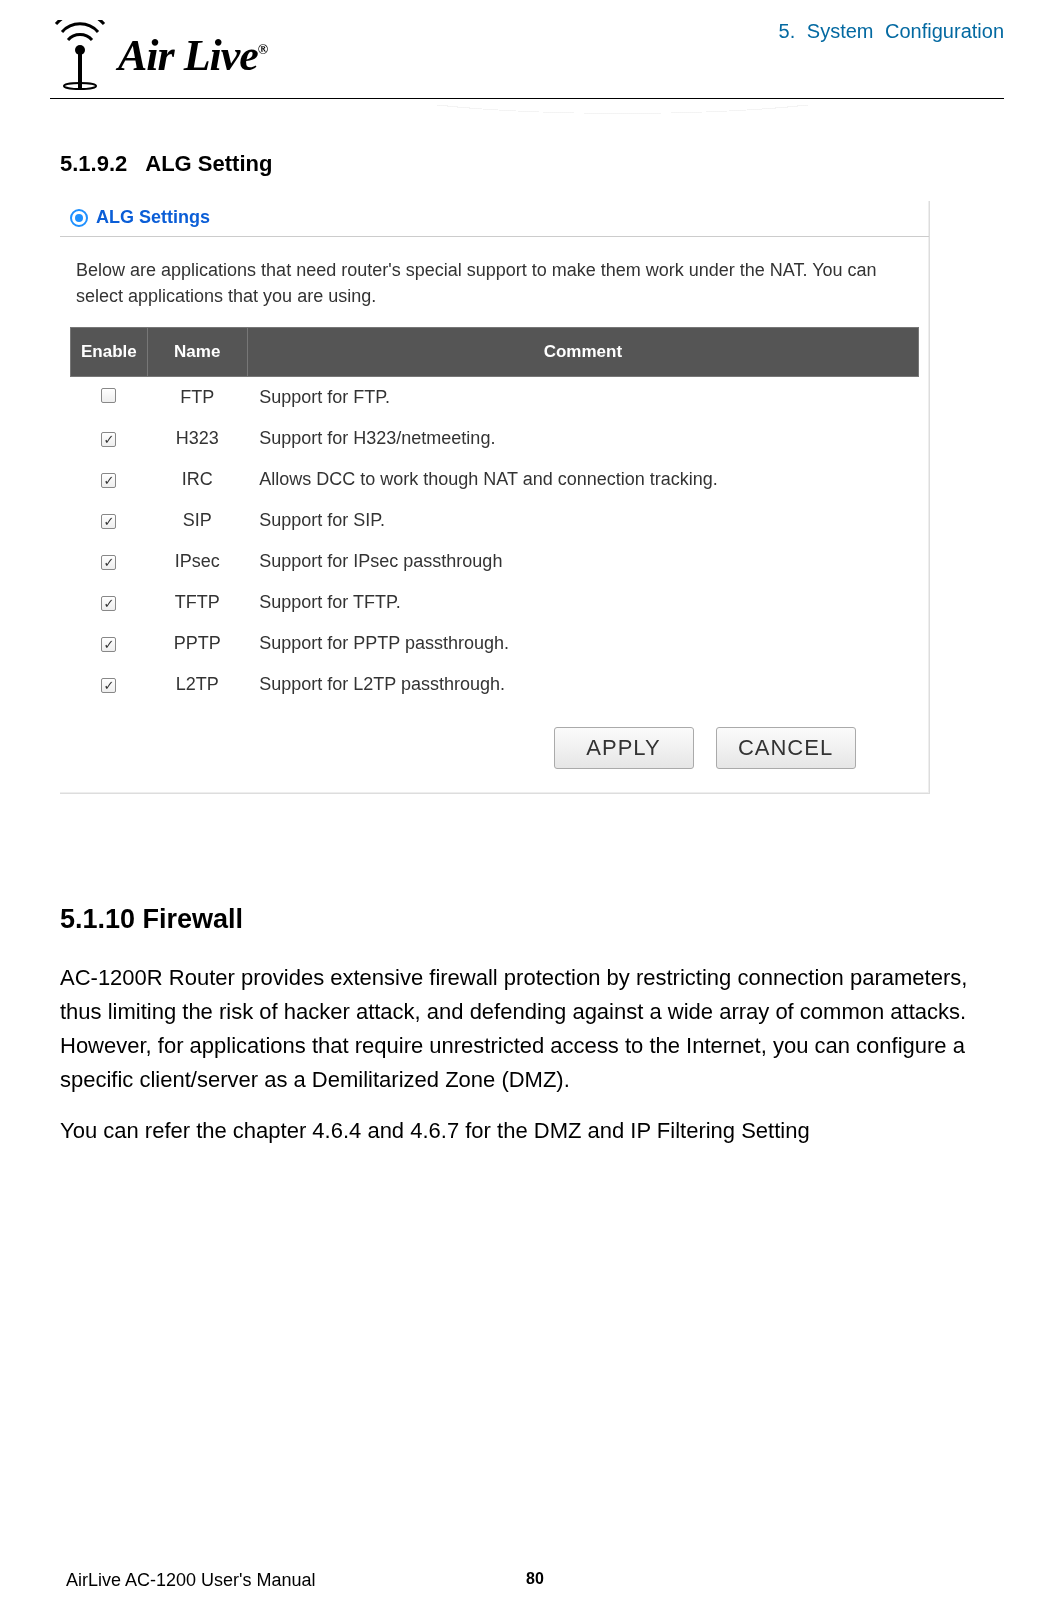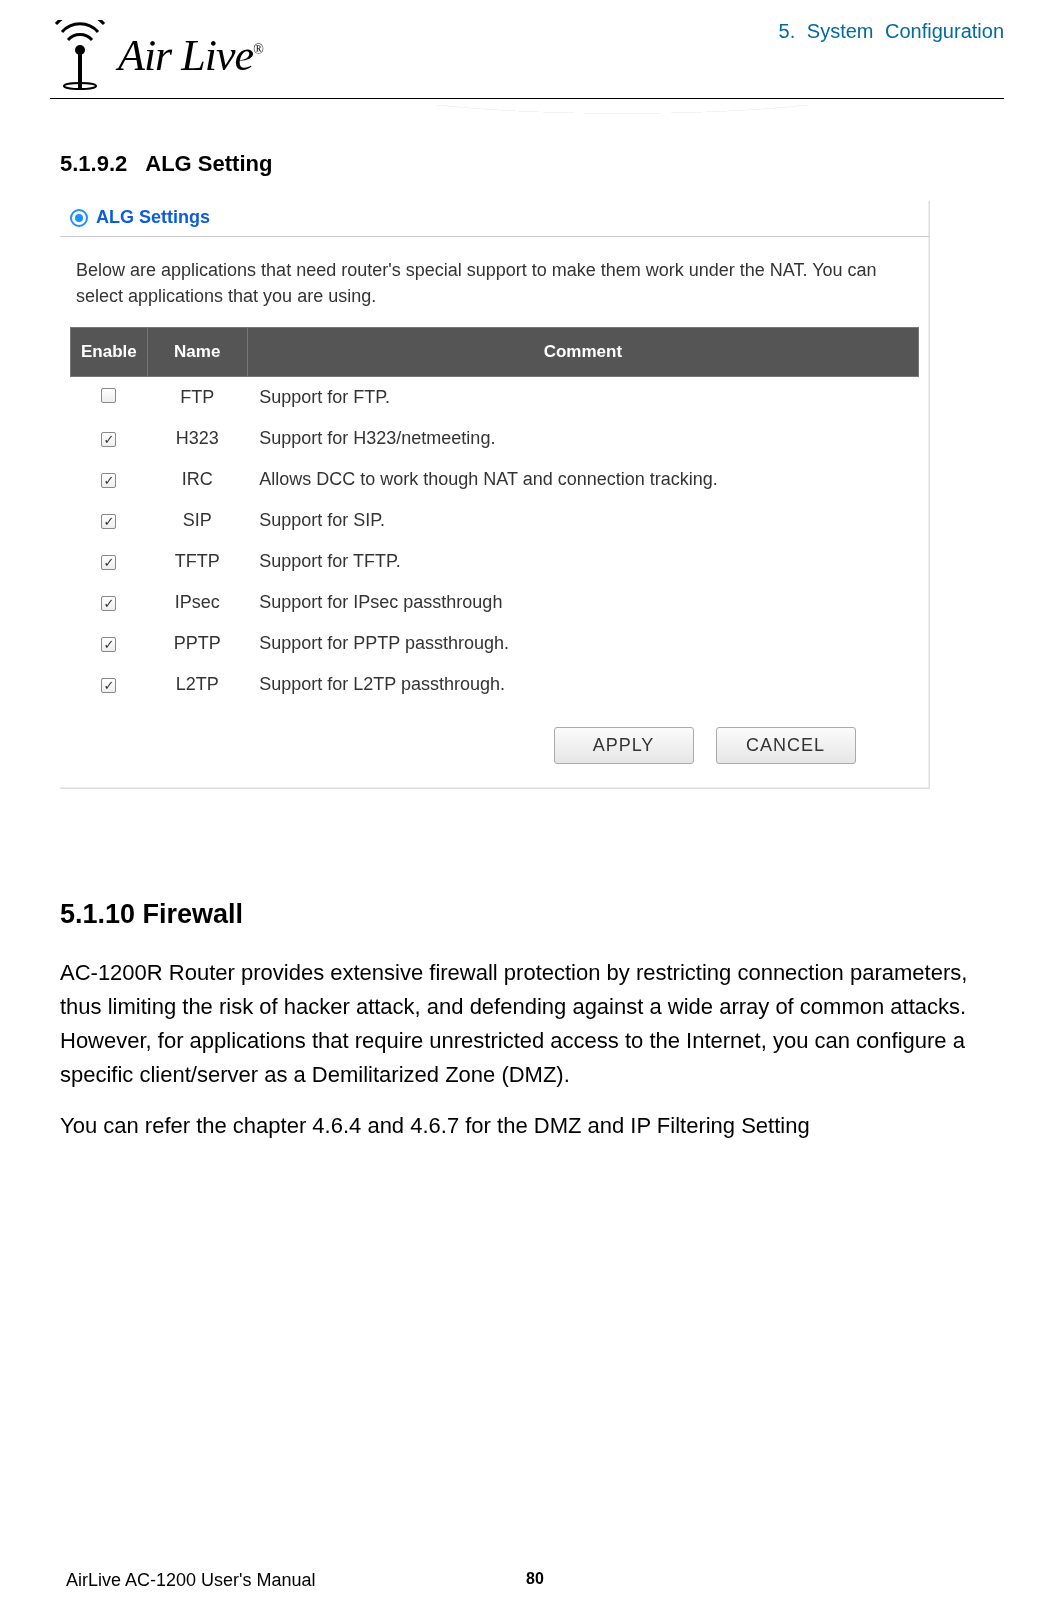--- a/index.html
+++ b/index.html
@@ -26,21 +26,21 @@
       gap: 8px;
     }
     .logo-mark {
       width: 60px;
       height: 70px;
       position: relative;
     }
     .logo-text {
       font-family: 'Times New Roman', serif;
       font-size: 44px;
-      font-weight: normal;
+      font-weight: bold;
       font-style: italic;
       letter-spacing: -1px;
     }
     .logo-text .reg {
       font-size: 14px;
       vertical-align: super;
     }
     .chapter-label {
       font-size: 20px;
       color: #0369a1;
@@ -156,21 +156,21 @@
       display: flex;
       justify-content: center;
       gap: 22px;
       padding: 14px 0 24px 420px;
       width: 100%;
     }
     .ss-btn {
       min-width: 140px;
       padding: 7px 10px;
       text-align: center;
-      font-size: 18px;
+      font-size: 22px;
       color: #333;
       background: linear-gradient(#fbfbfb, #e6e6e6);
       border: 1px solid #aaa;
       border-radius: 3px;
       letter-spacing: 1px;
     }
     .h2 {
       font-size: 27px;
       font-weight: bold;
       margin-top: 110px;
@@ -263,27 +263,27 @@
               <td class="name">IRC</td>
               <td class="comment">Allows DCC to work though NAT and connection tracking.</td>
             </tr>
             <tr>
               <td class="enable"><span class="chk checked"></span></td>
               <td class="name">SIP</td>
               <td class="comment">Support for SIP.</td>
             </tr>
             <tr>
               <td class="enable"><span class="chk checked"></span></td>
+              <td class="name">IPsec</td>
+              <td class="comment">Support for IPsec passthrough</td>
+            </tr>
+            <tr>
+              <td class="enable"><span class="chk checked"></span></td>
               <td class="name">TFTP</td>
               <td class="comment">Support for TFTP.</td>
-            </tr>
-            <tr>
-              <td class="enable"><span class="chk checked"></span></td>
-              <td class="name">IPsec</td>
-              <td class="comment">Support for IPsec passthrough</td>
             </tr>
             <tr>
               <td class="enable"><span class="chk checked"></span></td>
               <td class="name">PPTP</td>
               <td class="comment">Support for PPTP passthrough.</td>
             </tr>
             <tr>
               <td class="enable"><span class="chk checked"></span></td>
               <td class="name">L2TP</td>
               <td class="comment">Support for L2TP passthrough.</td>

